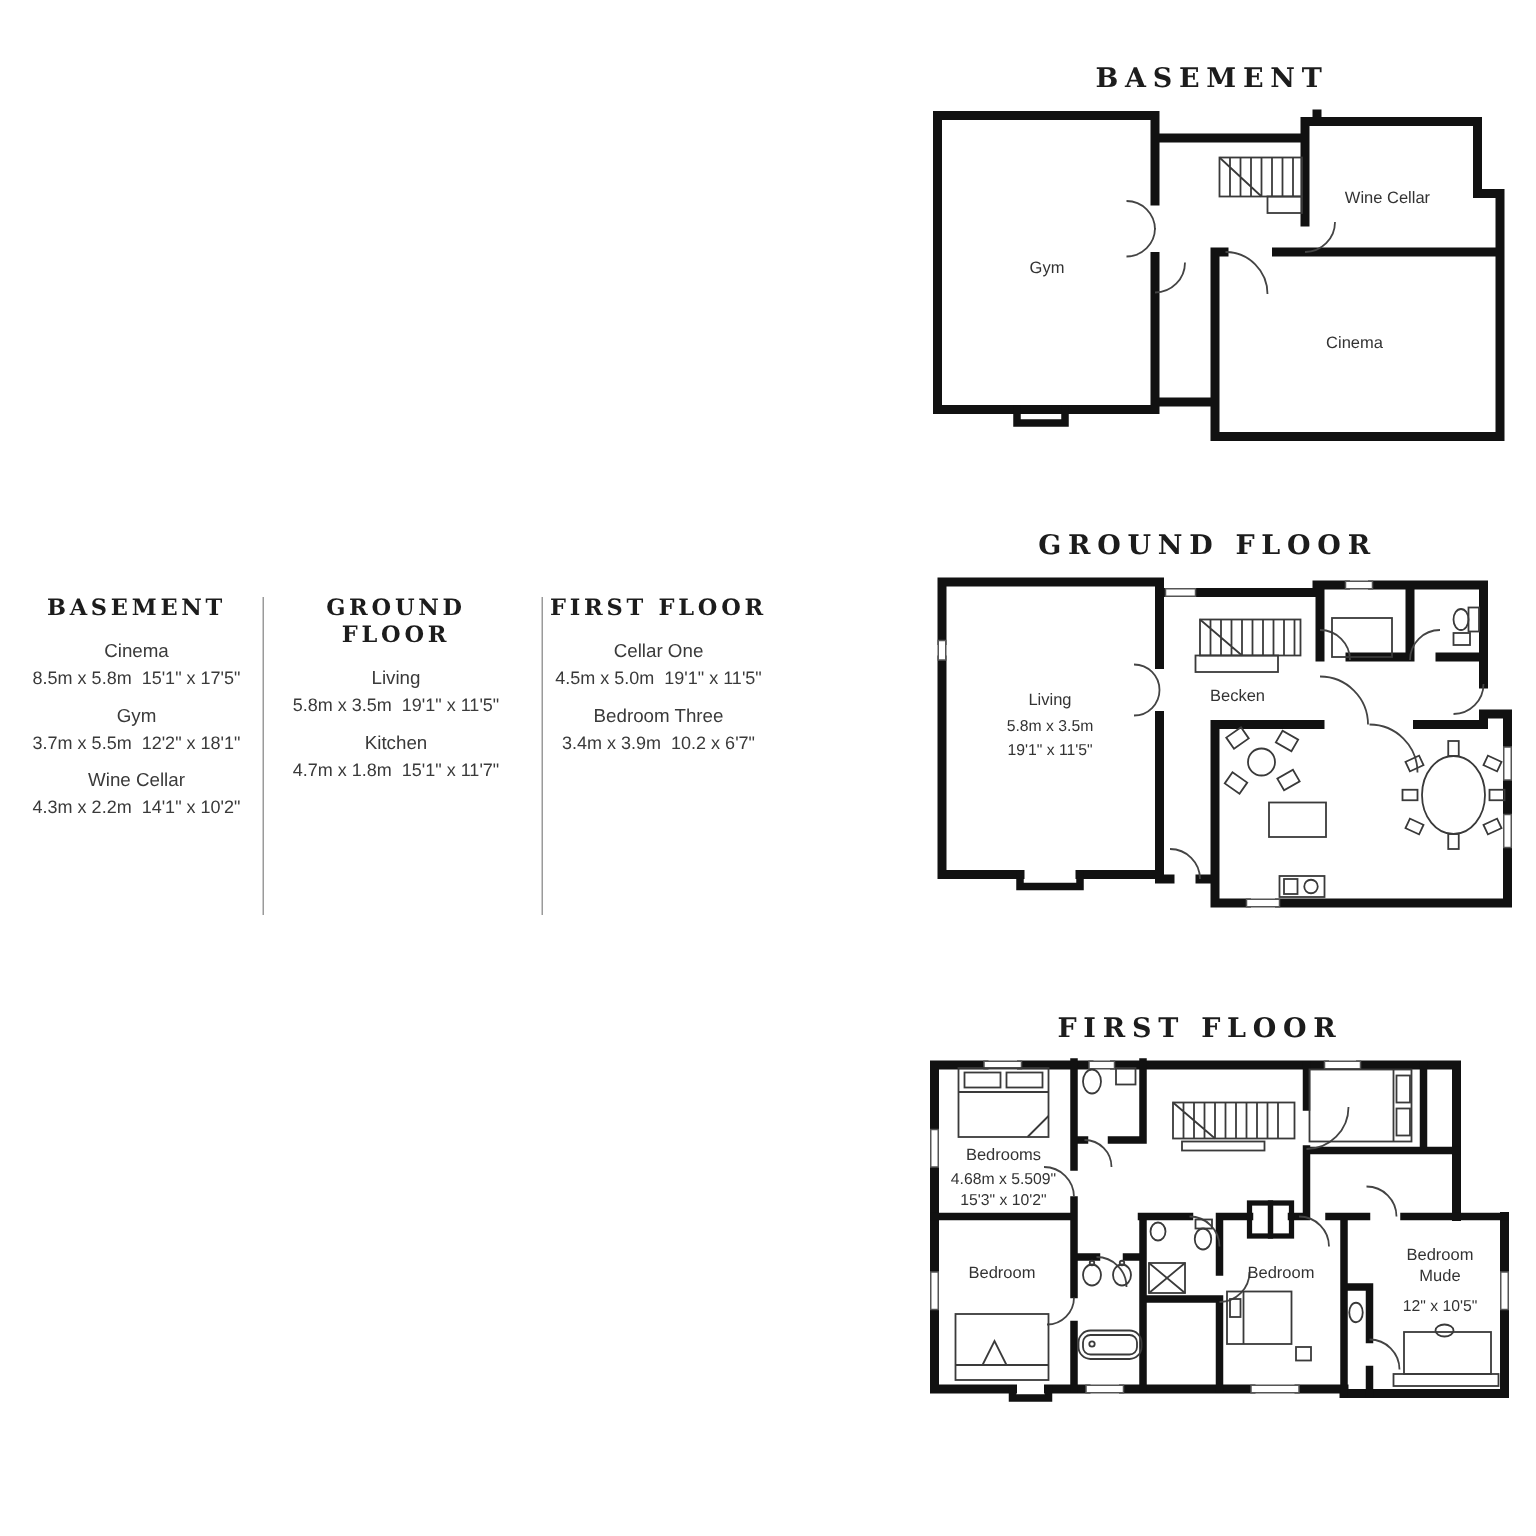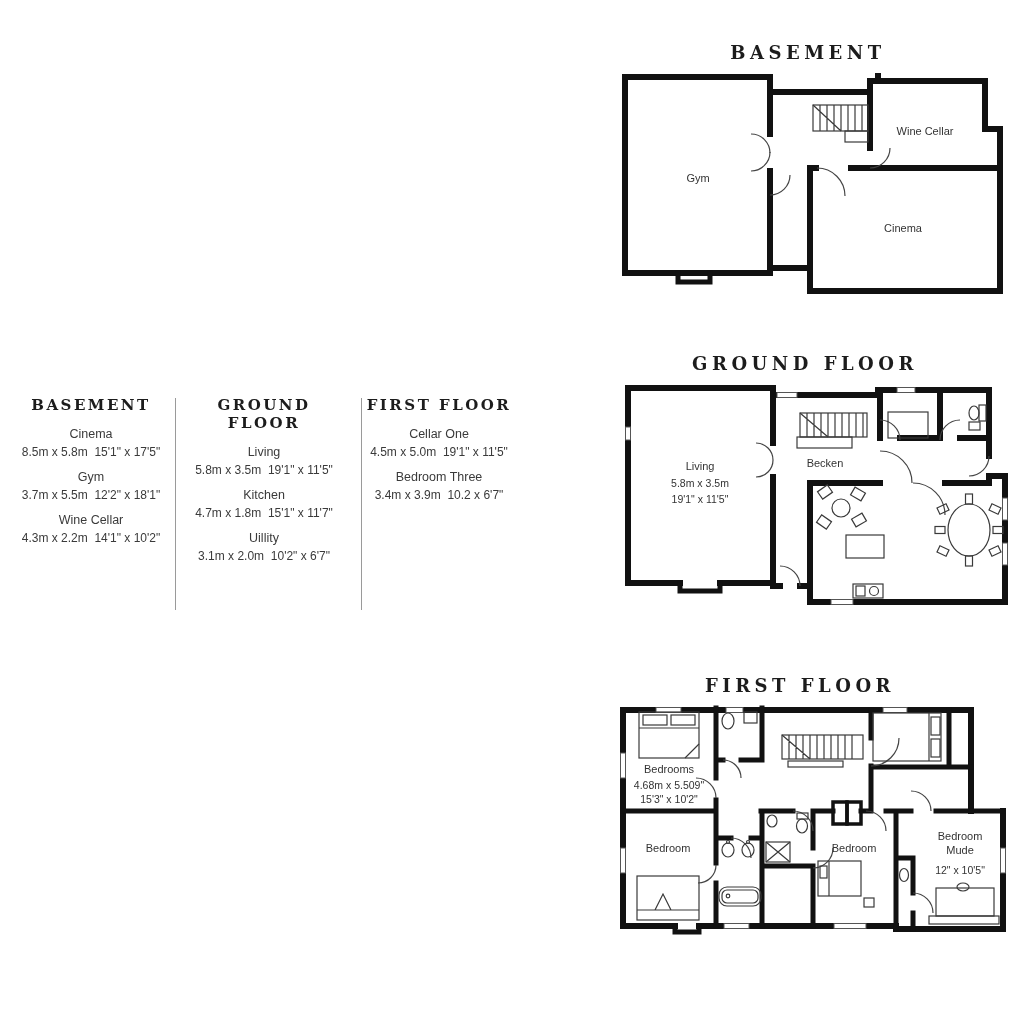--- a/index.html
+++ b/index.html
@@ -50,24 +50,20 @@
   <div class="legend-col" style="left:186px;width:156px;">
     <div class="legend-title">GROUND FLOOR</div>
     <div class="room-block">
       <div class="room-name">Living</div>
       <div class="room-dims"><span>5.8m x 3.5m</span>&nbsp;&nbsp;<span>19'1" x 11'5"</span></div>
     </div>
     <div class="room-block">
       <div class="room-name">Kitchen</div>
       <div class="room-dims"><span>4.7m x 1.8m</span>&nbsp;&nbsp;<span>15'1" x 11'7"</span></div>
     </div>
-    <div class="room-block">
-      <div class="room-name">Uillity</div>
-      <div class="room-dims"><span>3.1m x 2.0m</span>&nbsp;&nbsp;<span>10'2" x 6'7"</span></div>
-    </div>
   </div>
 
   <div class="legend-divider" style="left:361px;"></div>
 
   <div class="legend-col" style="left:366px;width:146px;">
     <div class="legend-title">FIRST FLOOR</div>
     <div class="room-block">
       <div class="room-name">Cellar One</div>
       <div class="room-dims"><span>4.5m x 5.0m</span>&nbsp;&nbsp;<span>19'1" x 11'5"</span></div>
     </div>

